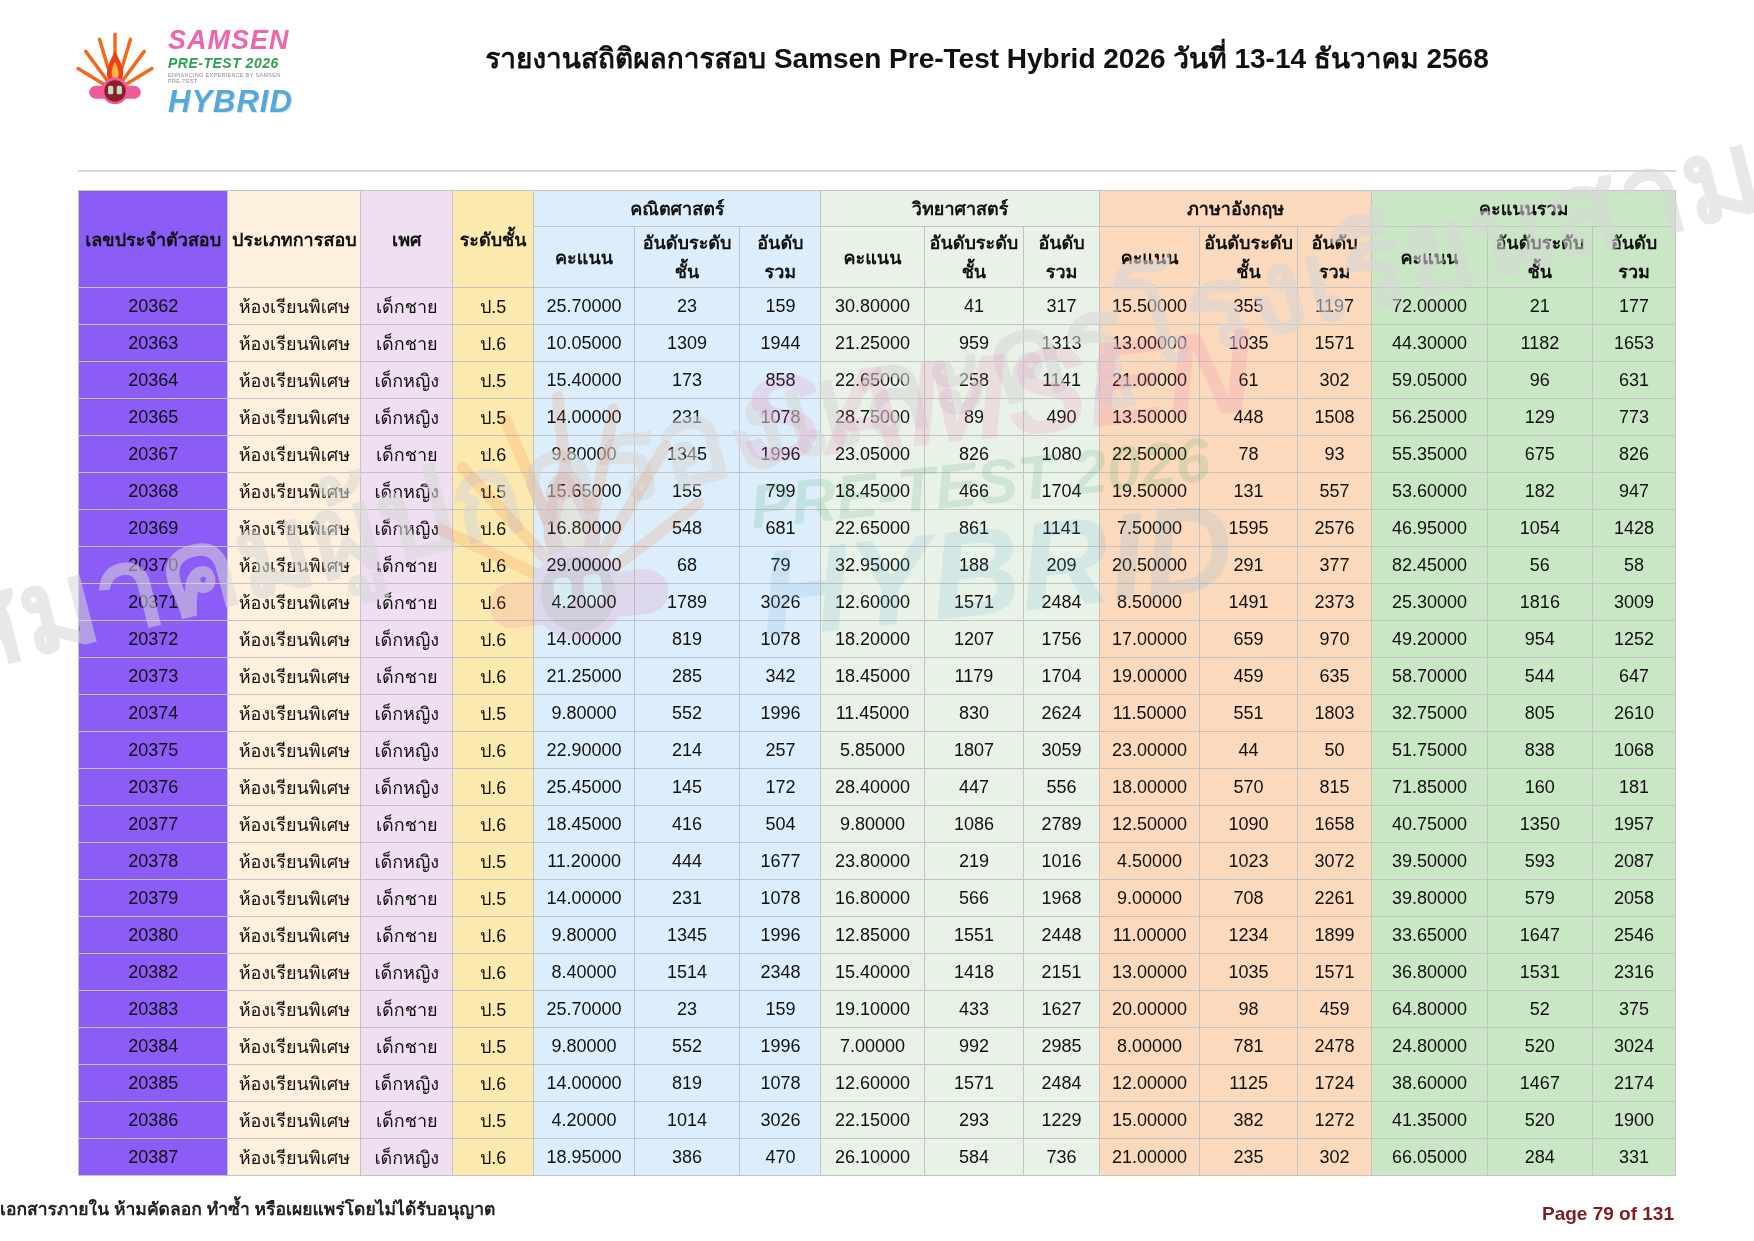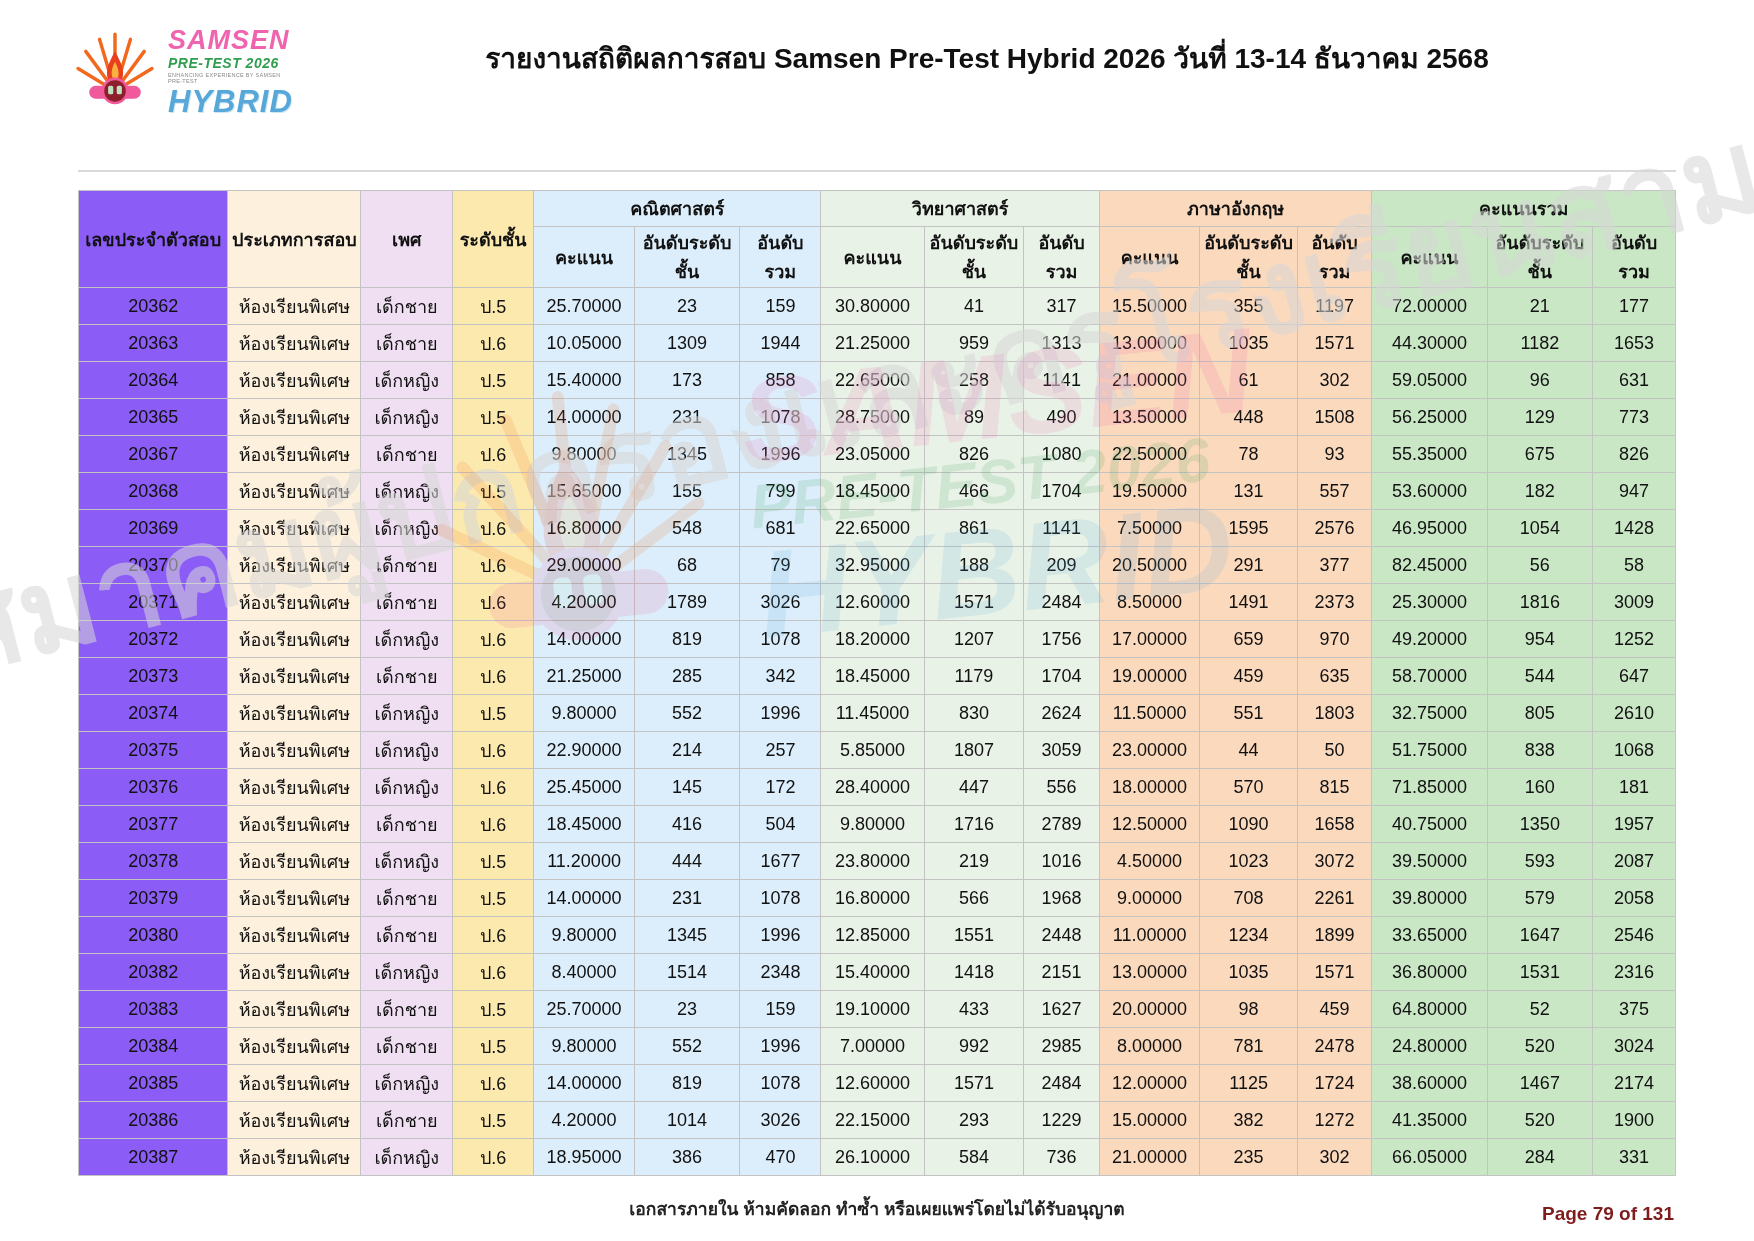--- a/index.html
+++ b/index.html
@@ -37,21 +37,21 @@
   .c-id     { background:#8b5cf6; }
   .c-type   { background:#fdf0dc; }
   .c-gender { background:#f0dff2; }
   .c-grade  { background:#fce9ae;margin-left:34px; }
   .c-math   { background:#dceefb; }
   .c-sci    { background:#e9f2e7; }
   .c-eng    { background:#fbd9bd; }
   .c-tot    { background:#c9e7c5; }
 
   
-  .footer-notice { position:absolute; bottom:18px; left:0; width:100%; text-align:center;
+  .footer-notice { position:absolute; bottom:18px; left:0; width:100%; text-align:left;
                    font-size:17.5px; font-weight:600; color:#222; }
   .footer-page   { position:absolute; bottom:16px; right:80px; font-size:19px; font-weight:600; color:#7f1d1d; }
 
   
   .wm { position:absolute; pointer-events:none; z-index:6; }
   .wm-diag { left:-50px; top:540px; transform:rotate(-14.5deg); transform-origin:0 50%;
              white-space:nowrap; font-size:118px; font-weight:700; opacity:.55; }
   .wm-diag .wm-gray { color:#d7d7d7; }
   .wm-diag .wm-blue { color:#c7dcec; }
   .wm-logo { left:420px; top:350px; display:flex; align-items:center; gap:30px;
@@ -404,21 +404,21 @@
           </tr>
           <tr>
             <td class="c-id">20377</td>
             <td class="c-type">ห้องเรียนพิเศษ</td>
             <td class="c-gender">เด็กชาย</td>
             <td class="c-grade">ป.6</td>
             <td class="c-math">18.45000</td>
             <td class="c-math">416</td>
             <td class="c-math">504</td>
             <td class="c-sci">9.80000</td>
-            <td class="c-sci">1716</td>
+            <td class="c-sci">1086</td>
             <td class="c-sci">2789</td>
             <td class="c-eng">12.50000</td>
             <td class="c-eng">1090</td>
             <td class="c-eng">1658</td>
             <td class="c-tot">40.75000</td>
             <td class="c-tot">1350</td>
             <td class="c-tot">1957</td>
           </tr>
           <tr>
             <td class="c-id">20378</td>

